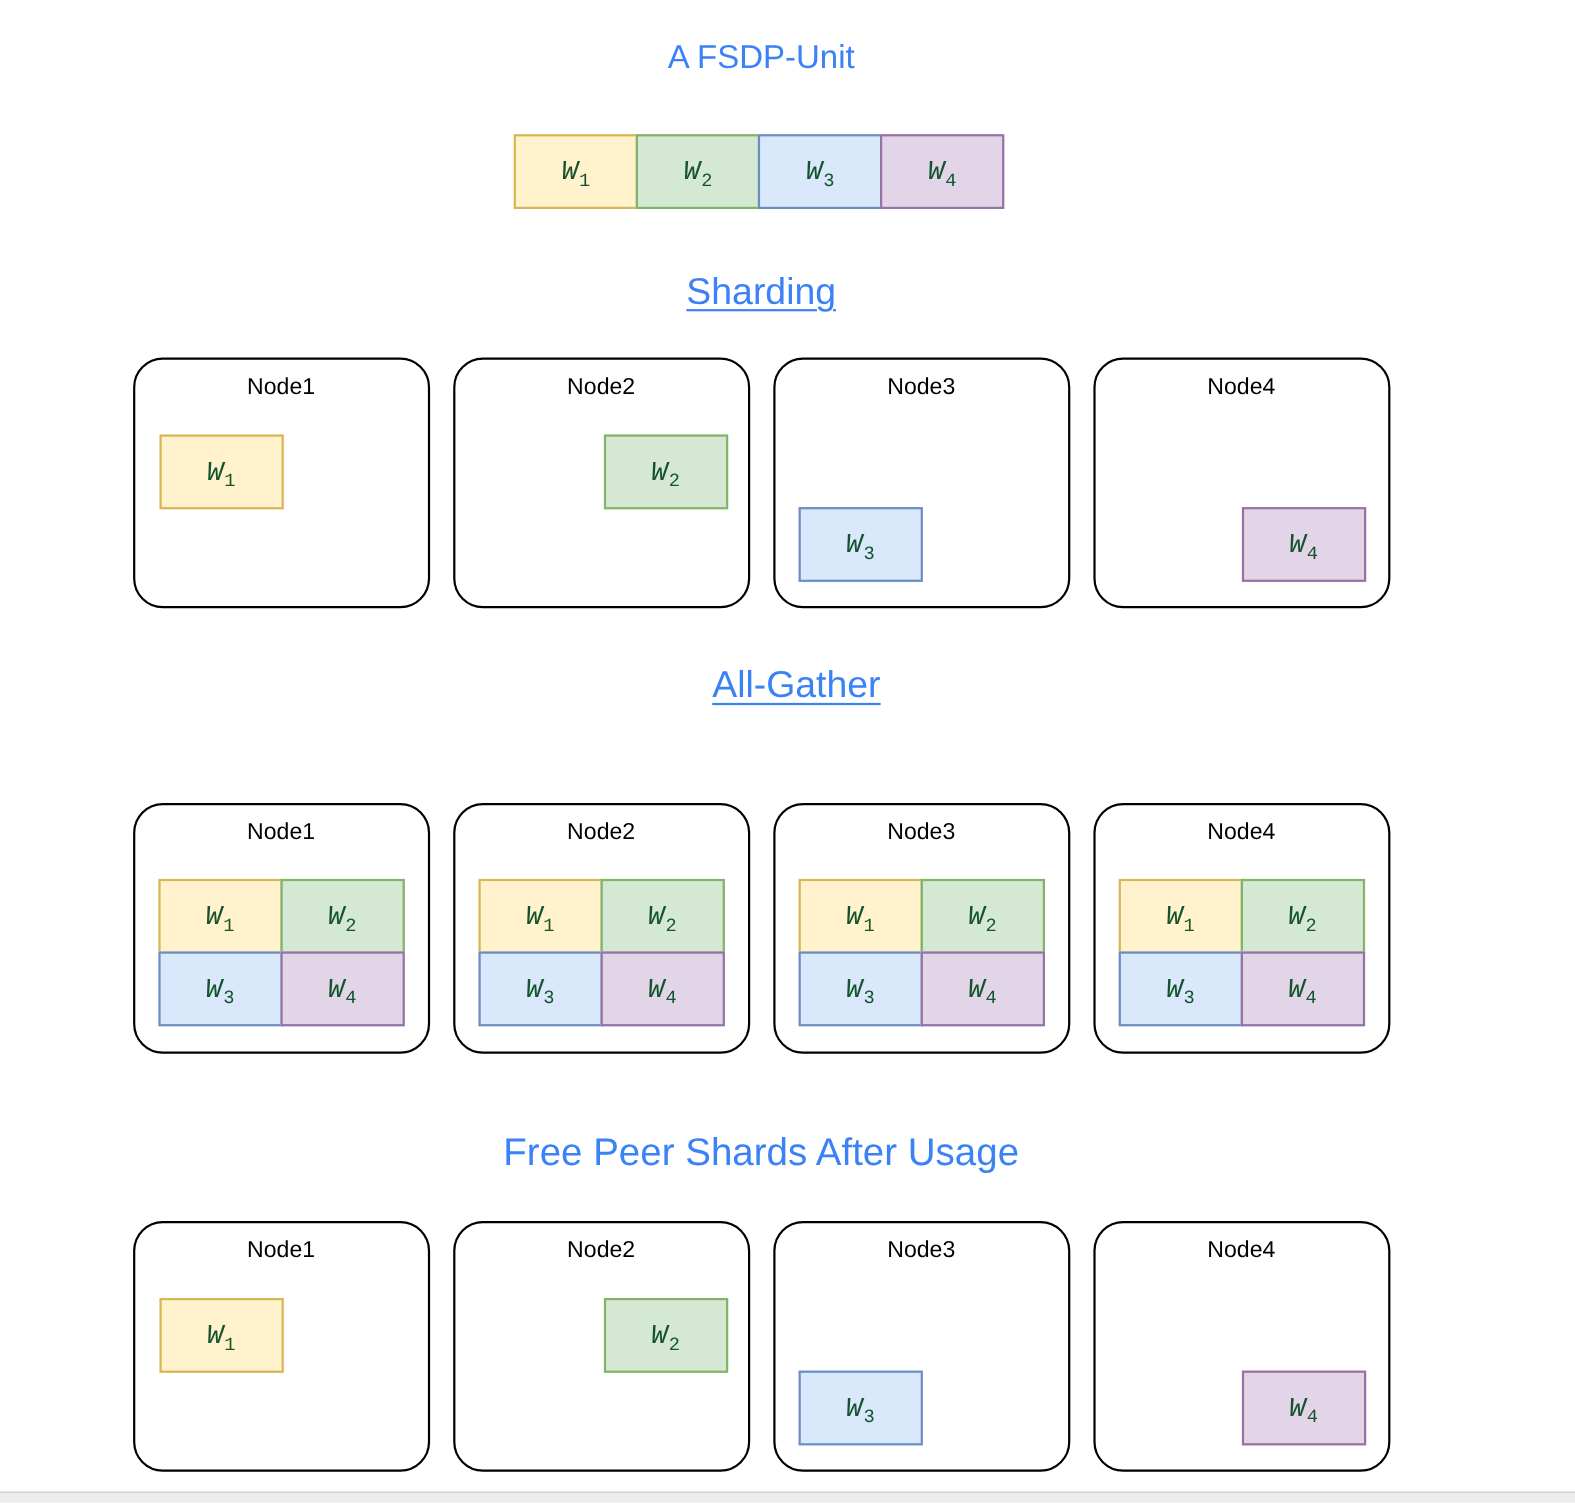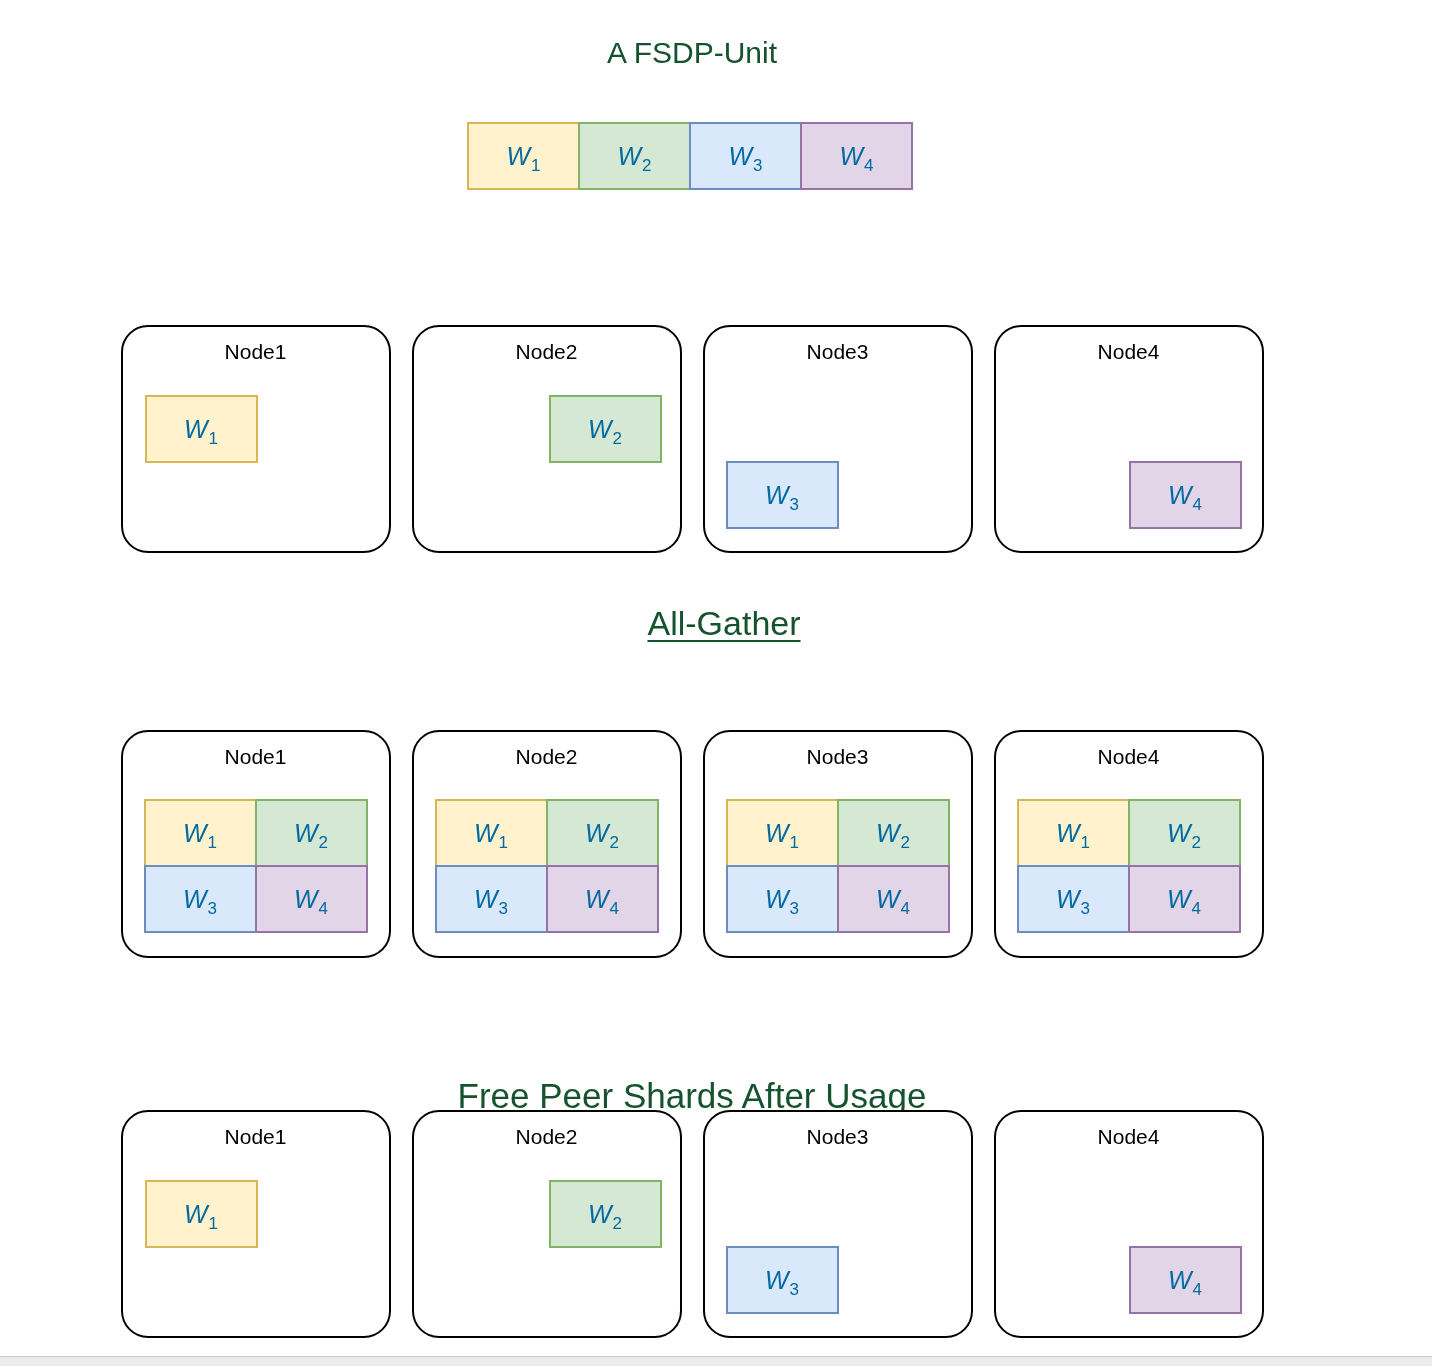--- a/index.html
+++ b/index.html
@@ -5,25 +5,25 @@
   html,body{margin:0;padding:0;}
   body{
     width:1432px;height:1366px;
     background:#ffffff;
     font-family:"Liberation Sans", sans-serif;
     color:#000;
     position:relative;
     overflow:hidden;
   }
   .content{position:absolute;left:0;top:0;width:1384px;height:100%;}
-  .h{position:absolute;width:100%;text-align:center;color:#14532d;}
+  .h{position:absolute;width:100%;text-align:center;color:#3b82f6;}
   #fsdp-title{top:36px;font-size:30px;line-height:34px;}
   #sharding-heading{top:244px;font-size:34px;line-height:42px;}
   #allgather-heading{top:600px;font-size:34px;line-height:47px;margin-left:32px;}
-  #free-heading{top:1026px;font-size:35px;line-height:44px;margin-top:48px;}
+  #free-heading{top:1026px;font-size:35px;line-height:44px;}
   .uline{text-decoration:underline;text-decoration-thickness:2px;text-underline-offset:5px;}
 
   
   .bar{position:absolute;top:122px;left:467px;display:flex;}
   .seg{
     width:113px;height:68px;box-sizing:border-box;border:2px solid;
     display:flex;align-items:center;justify-content:center;
   }
   .seg + .seg{margin-left:-2px;}
 
@@ -45,21 +45,21 @@
   }
   .pos-tl{left:22px;top:68px;}
   .pos-tr{left:135px;top:68px;}
   .pos-bl{left:21px;top:134px;}
   .pos-br{left:133px;top:134px;}
   .ag-tl{left:21px;top:67px;}
   .ag-tr{left:132px;top:67px;}
   .ag-bl{left:21px;top:133px;}
   .ag-br{left:132px;top:133px;}
 
-  .wlab{font-family:Liberation Sans, sans-serif;font-style:italic;font-size:25px;color:#0369a1;white-space:nowrap;}
+  .wlab{font-family:Liberation Mono, monospace;font-style:italic;font-size:25px;color:#14532d;white-space:nowrap;}
   .wlab i{font-style:italic;}
   .wlab sub{font-style:normal;font-size:17px;vertical-align:-6px;margin-left:1px;line-height:0;}
 
   
   .bottom-bar{
     position:absolute;left:0;bottom:0;width:1432px;height:9px;
     border-top:1px solid #c9c9c9;
   }
 </style>
 </head>
@@ -77,20 +77,23 @@
       <span class="wlab"><i>W</i><sub>2</sub></span>
     </div>
     <div class="seg" style="background-color: rgb(218, 232, 252); border-color: rgb(108, 142, 191);">
       <span class="wlab"><i>W</i><sub>3</sub></span>
     </div>
     <div class="seg" style="background-color: rgb(225, 213, 231); border-color: rgb(150, 115, 166);">
       <span class="wlab"><i>W</i><sub>4</sub></span>
     </div>
   </div>
 
+  <div class="h" id="sharding-heading">
+    <span class="uline">Sharding</span>
+  </div>
 
   <div class="row" id="row-sharding">
     <div class="node">
       <div class="node-title">Node1</div>
       <div class="chip pos-tl" style="background-color: rgb(255, 242, 204); border-color: rgb(214, 182, 86);">
         <span class="wlab"><i>W</i><sub>1</sub></span>
       </div>
     </div>
     <div class="node">
       <div class="node-title">Node2</div>

